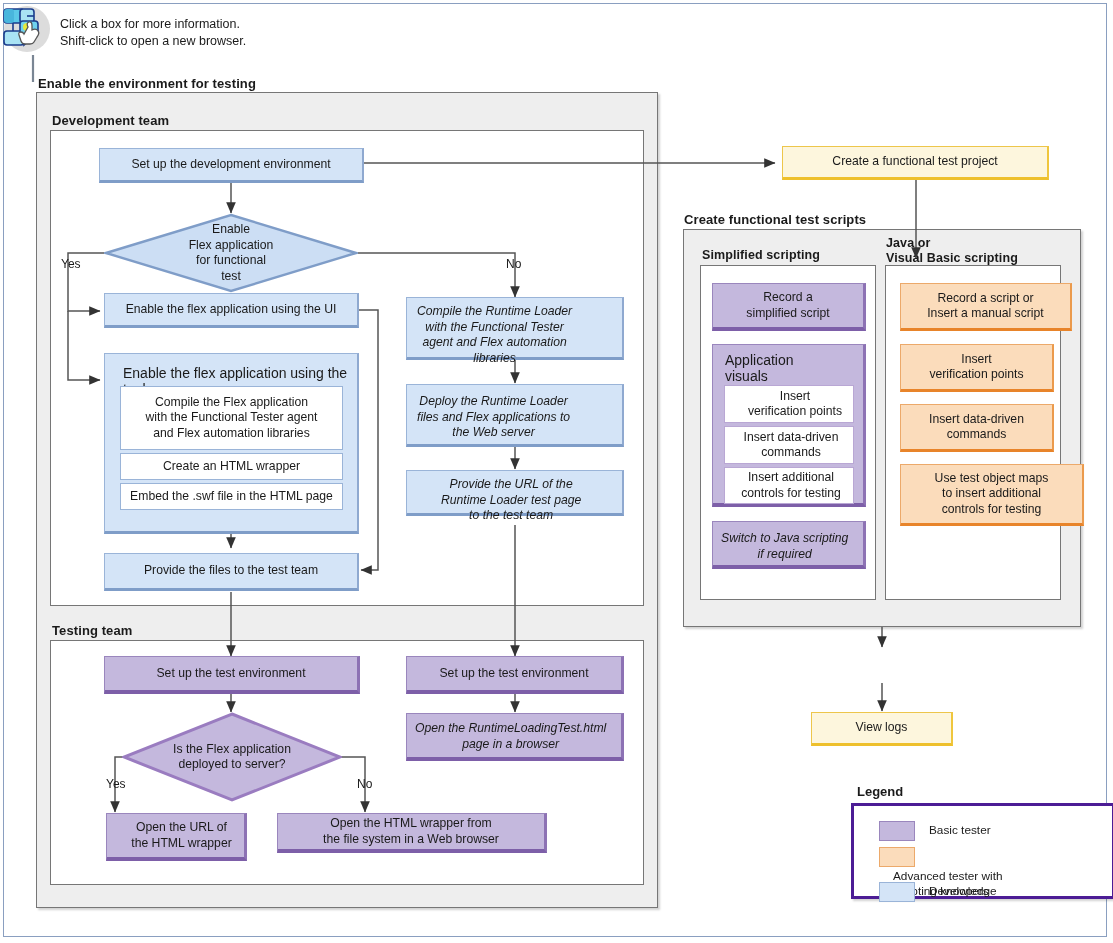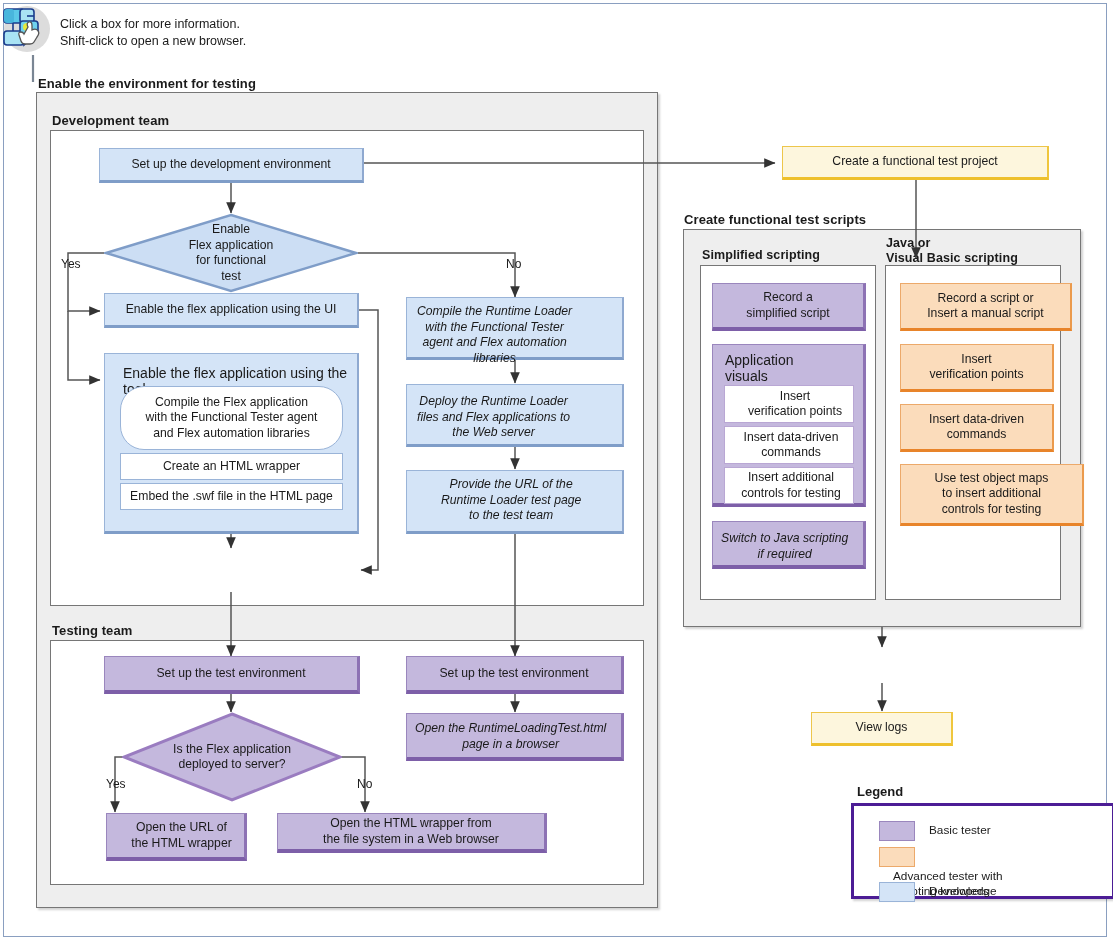--- a/index.html
+++ b/index.html
@@ -222,35 +222,36 @@
 test</div>
   </div>
   <div class="edge-label" style="left:61px;top:257px;">Yes</div>
   <div class="edge-label" style="left:506px;top:257px;">No</div>
 
   <div class="node n-blue" style="left:104px;top:293px;width:255px;height:35px;">Enable the flex application using the UI</div>
 
   <div class="node-container n-blue" style="left:104px;top:353px;width:255px;height:181px;">
     <div class="nc-label" style="left:18px;top:12px;">Enable the flex application using the tool</div>
   </div>
-  <div class="node n-white-blue" style="left:120px;top:386px;width:223px;height:64px;border-radius:24px;">Compile the Flex application
+  <div class="node n-white-blue" style="left:120px;top:386px;width:223px;height:64px;">Compile the Flex application
 with the Functional Tester agent
 and Flex automation libraries</div>
   <div class="node n-white-blue" style="left:120px;top:453px;width:223px;height:27px;">Create an HTML wrapper</div>
   <div class="node n-white-blue" style="left:120px;top:483px;width:223px;height:27px;">Embed the .swf file in the HTML page</div>
 
+  <div class="node n-blue" style="left:104px;top:553px;width:255px;height:38px;">Provide the files to the test team</div>
 
   <div class="node left-align n-blue" style="left:406px;top:297px;width:218px;height:63px;padding:6px 10px;">Compile the Runtime Loader
 with the Functional Tester
 agent and Flex automation
 libraries</div>
   <div class="node left-align n-blue" style="left:406px;top:384px;width:218px;height:63px;padding:9px 10px;">Deploy the Runtime Loader
 files and Flex applications to
 the Web server</div>
-  <div class="node left-align n-blue" style="left:406px;top:470px;width:218px;height:64px;padding:6px 10px 6px 34px;">Provide the URL of the
+  <div class="node left-align n-blue" style="left:406px;top:470px;width:218px;height:46px;padding:6px 10px 6px 34px;">Provide the URL of the
 Runtime Loader test page
 to the test team</div>
 
   <div class="node n-purple" style="left:104px;top:656px;width:256px;height:38px;">Set up the test environment</div>
 
   <div class="diamond-wrap" style="left:122px;top:712px;width:220px;height:90px;">
     <svg width="220" height="90" viewBox="0 0 220 90">
       <polygon points="110,2 218,45 110,88 2,45" fill="#c4b8dd" stroke="#9a7cc0" stroke-width="3"></polygon>
     </svg>
     <div class="diamond-text">Is the Flex application

